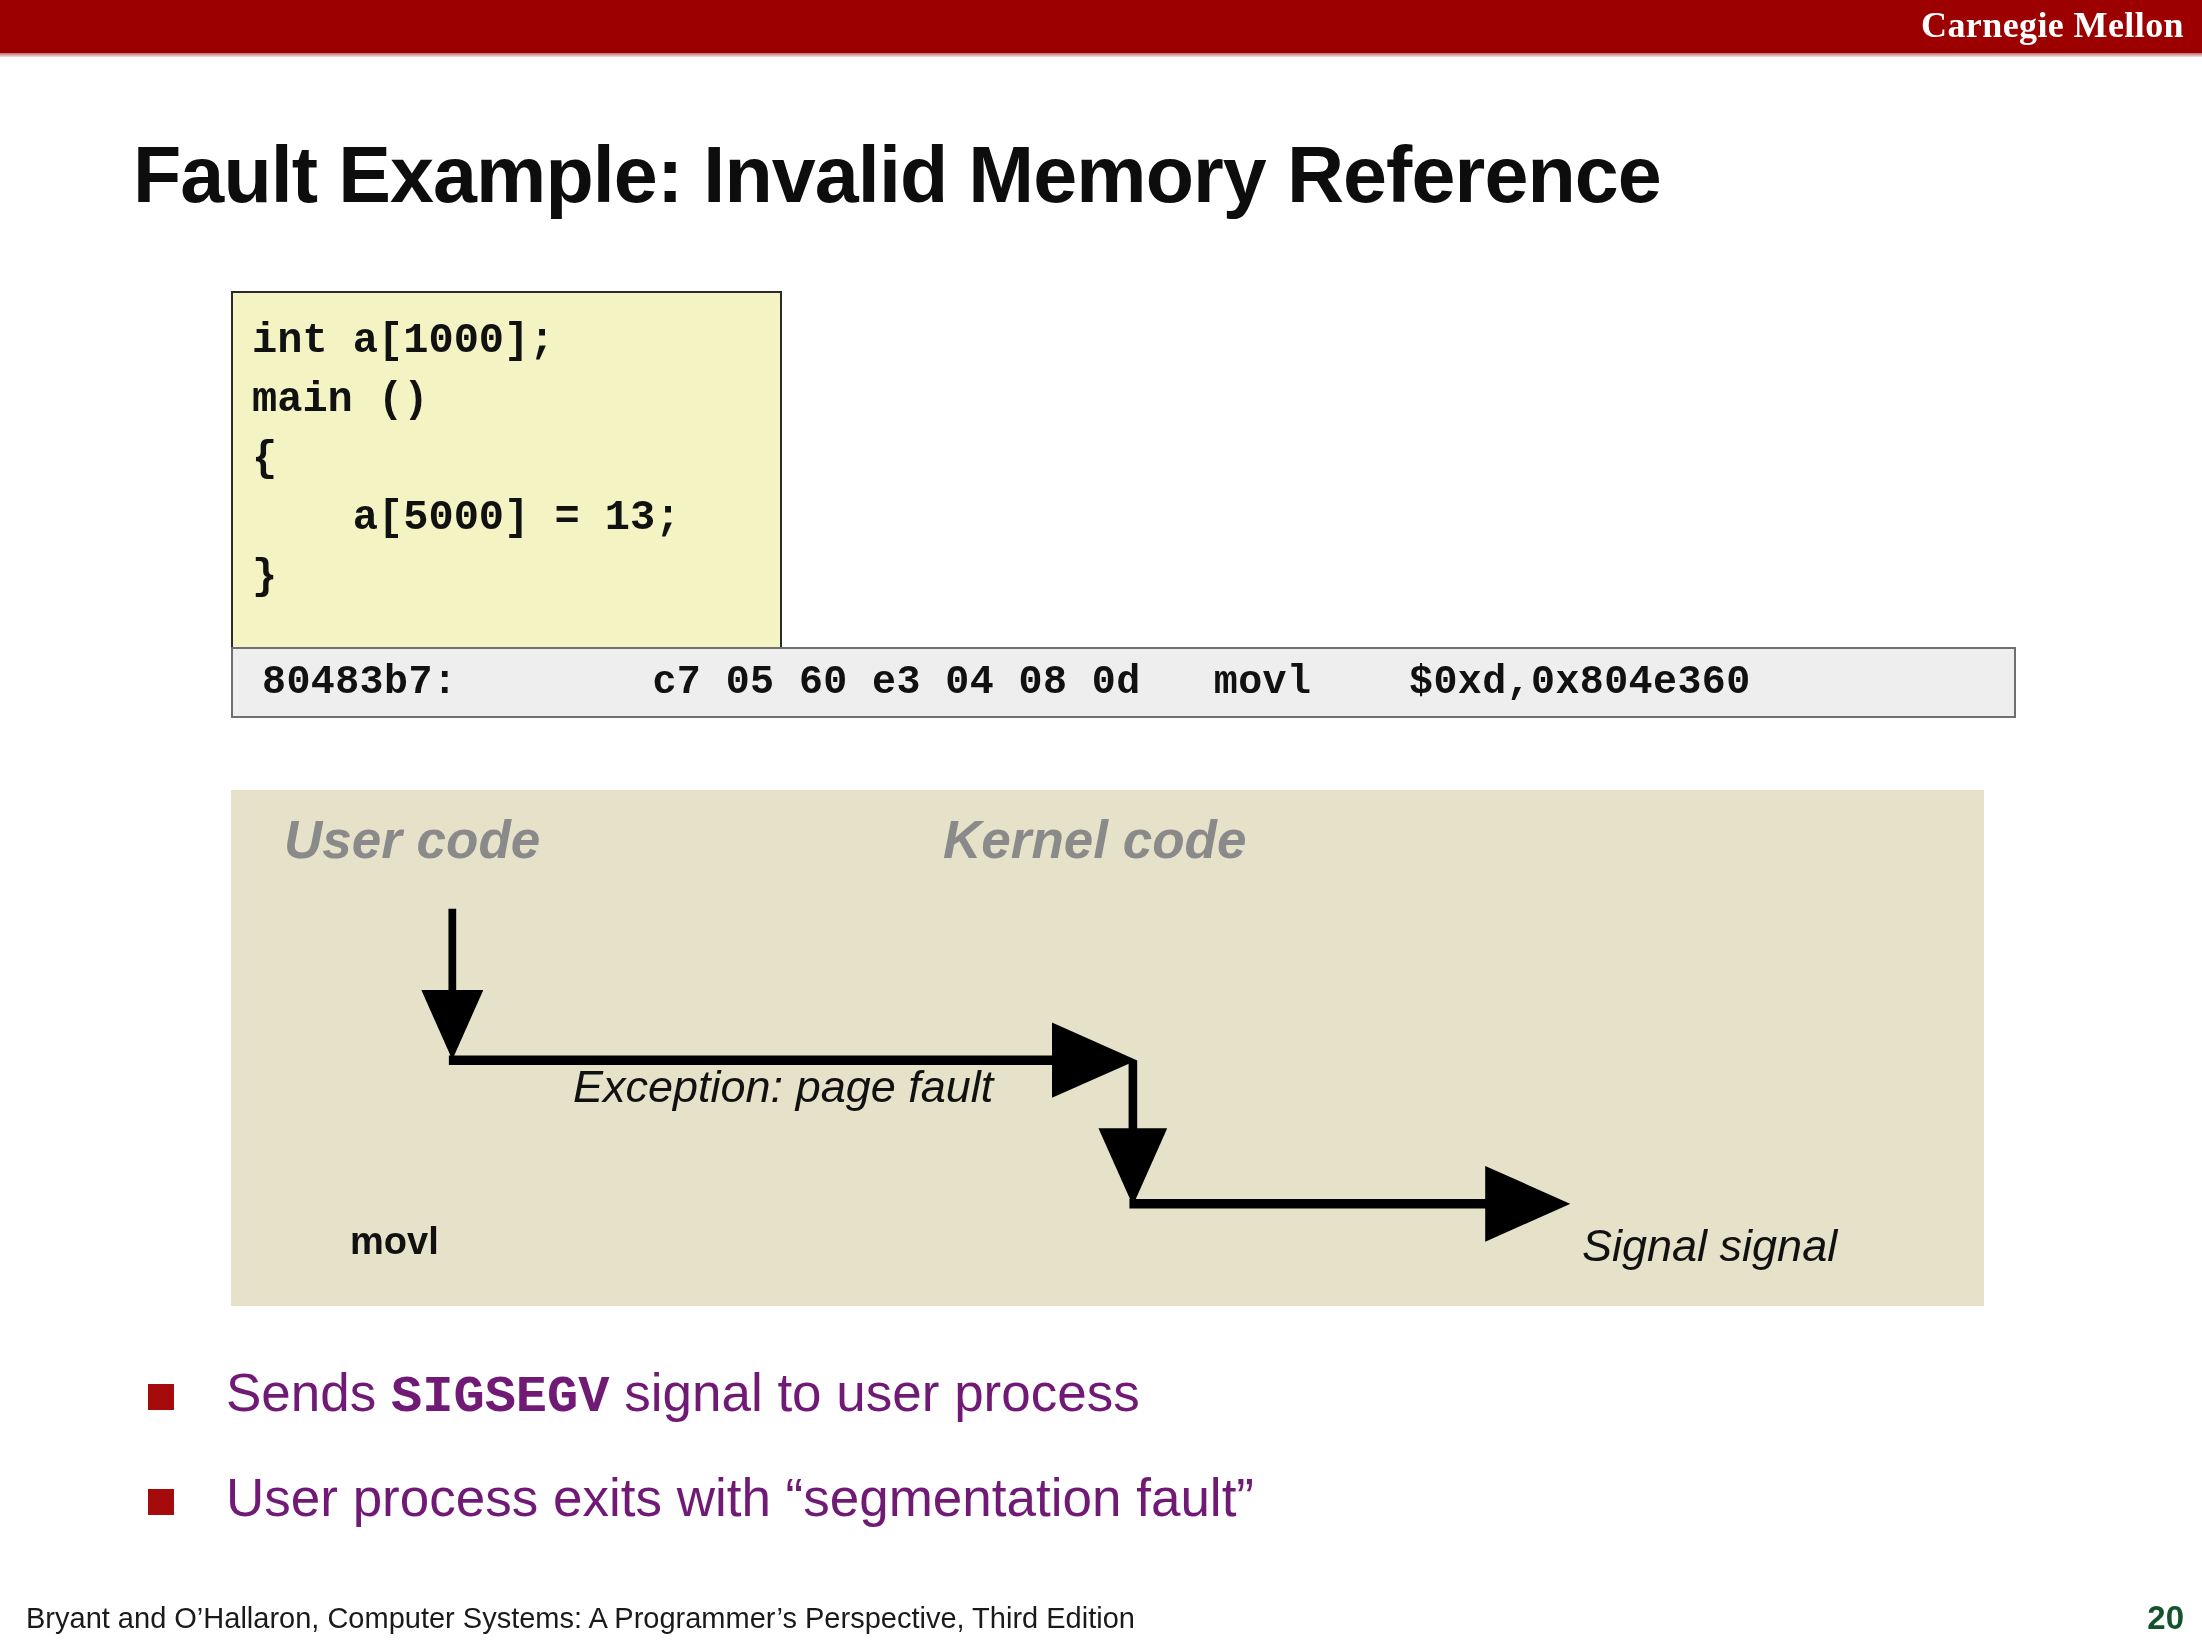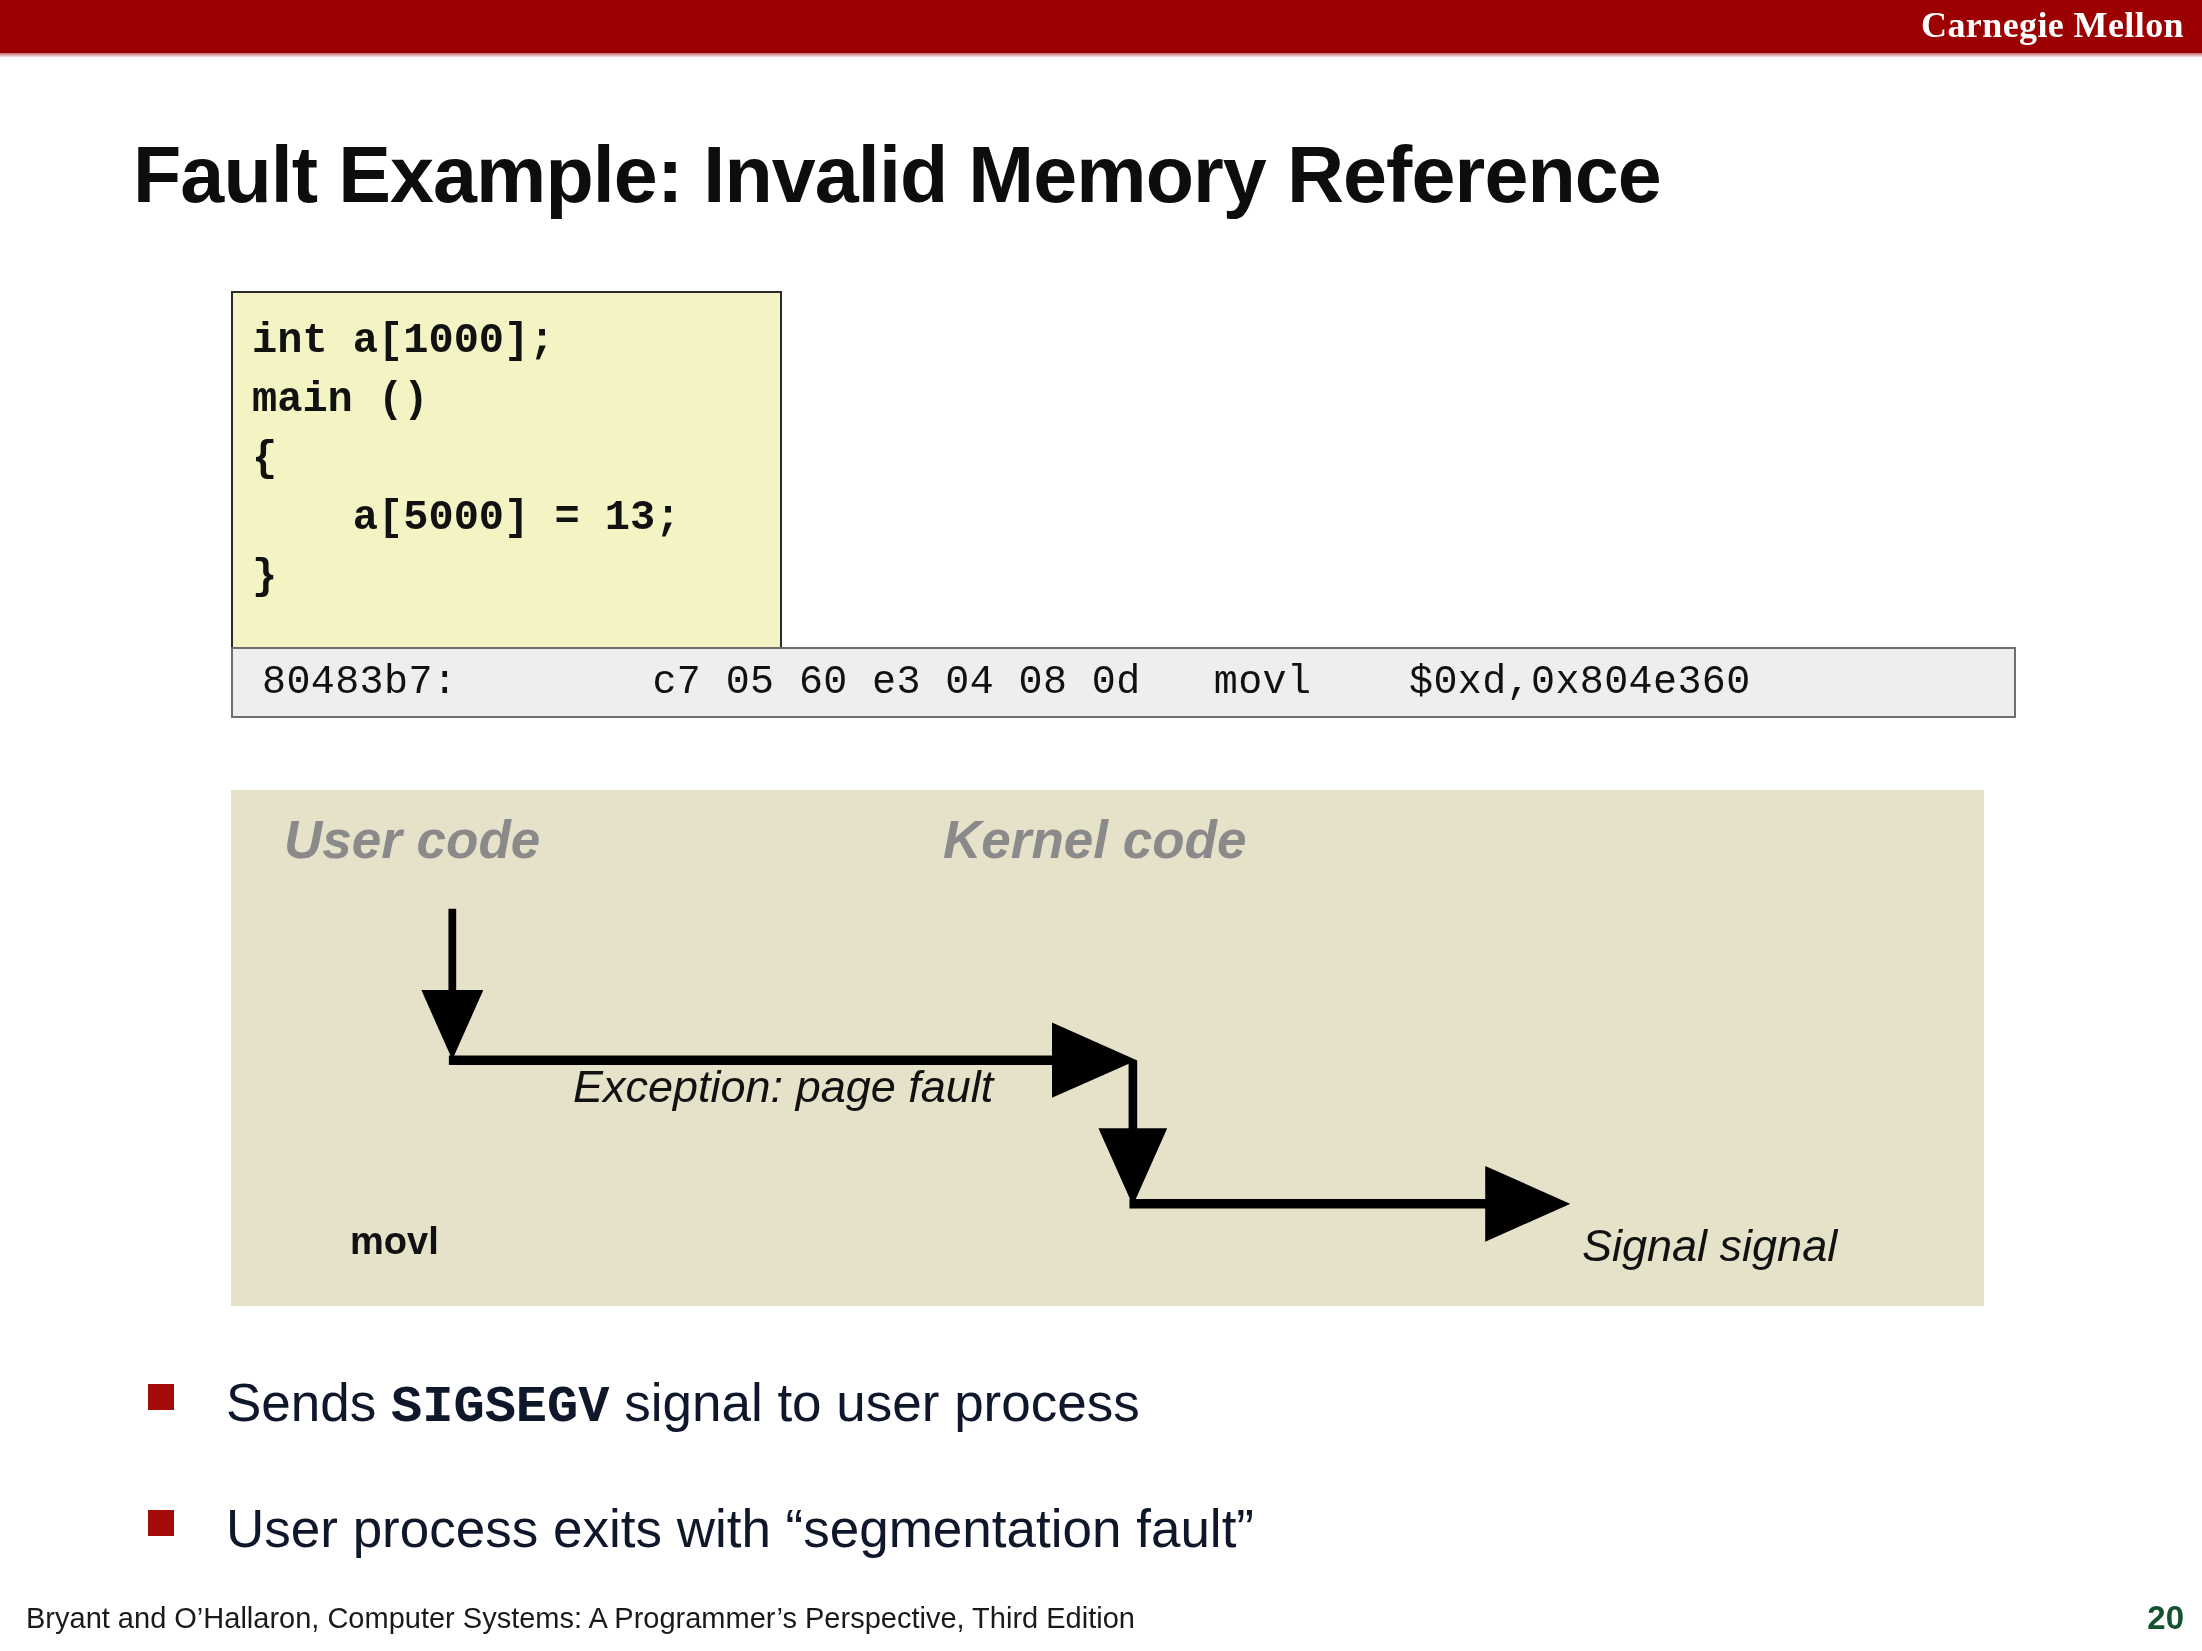--- a/index.html
+++ b/index.html
@@ -85,21 +85,21 @@
     width: 1785px;
     height: 71px;
     background: #eeeeee;
     border: 2.6px solid #6f6f6f;
     box-sizing: border-box;
     display: flex;
     align-items: center;
   }
   #asm-text {
     font-family: "Liberation Mono", "DejaVu Sans Mono", monospace;
-    font-weight: normal;
+    font-weight: bold;
     font-size: 40px;
     color: #111111;
     white-space: pre;
     padding-left: 29px;
     letter-spacing: 0.4px;
   }
 
   
   #diagram {
     position: absolute;
@@ -160,23 +160,23 @@
   .bullet-marker {
     width: 26px;
     height: 26px;
     background: #a60b0b;
     margin-top: 26px;
     margin-right: 52px;
     flex: 0 0 auto;
   }
   .bullet-text {
     font-size: 53px;
-    color: #0f172a;
-    white-space: nowrap;
-    line-height: 90px;
+    color: #701a75;
+    white-space: nowrap;
+    line-height: 69px;
   }
   .bullet-text .mono {
     font-family: "Liberation Mono", "DejaVu Sans Mono", monospace;
     font-weight: bold;
     font-size: 52px;
   }
 
   
   #footer-text {
     position: absolute;

